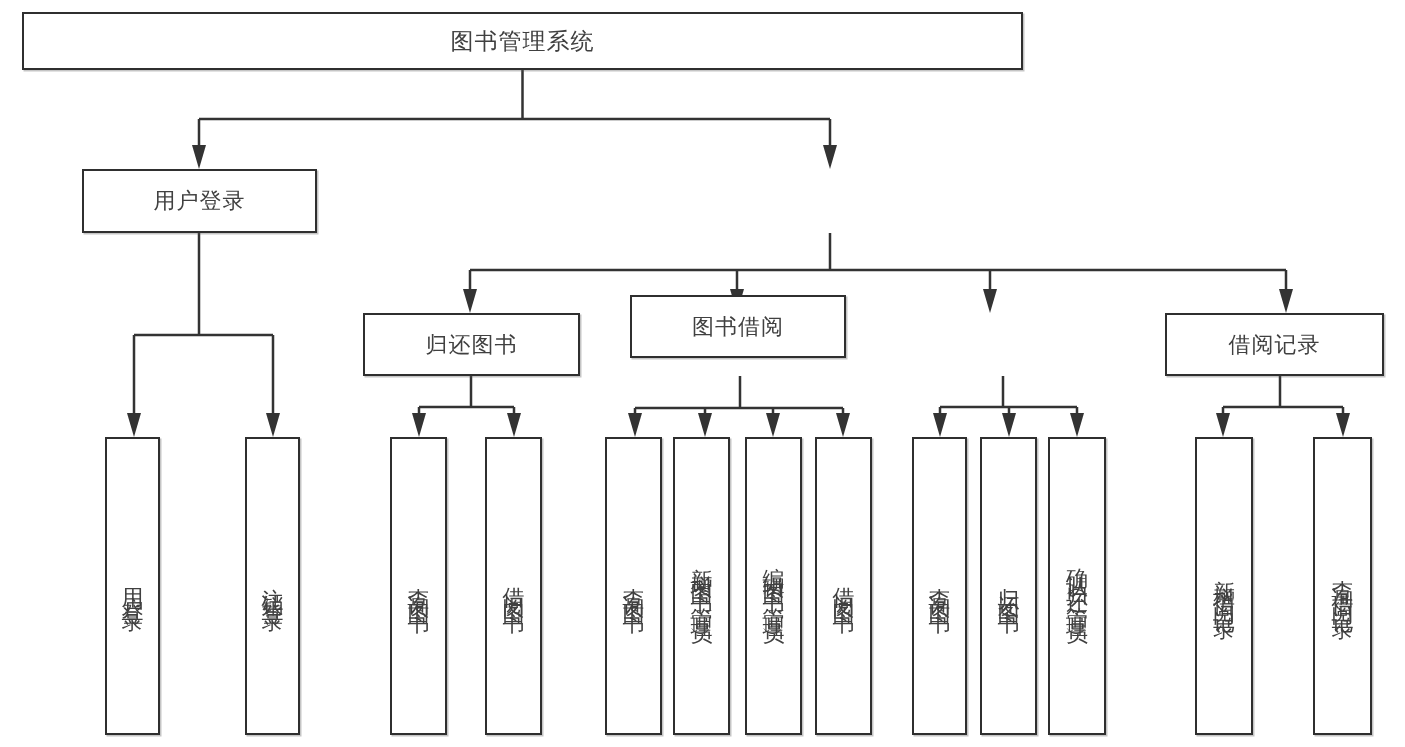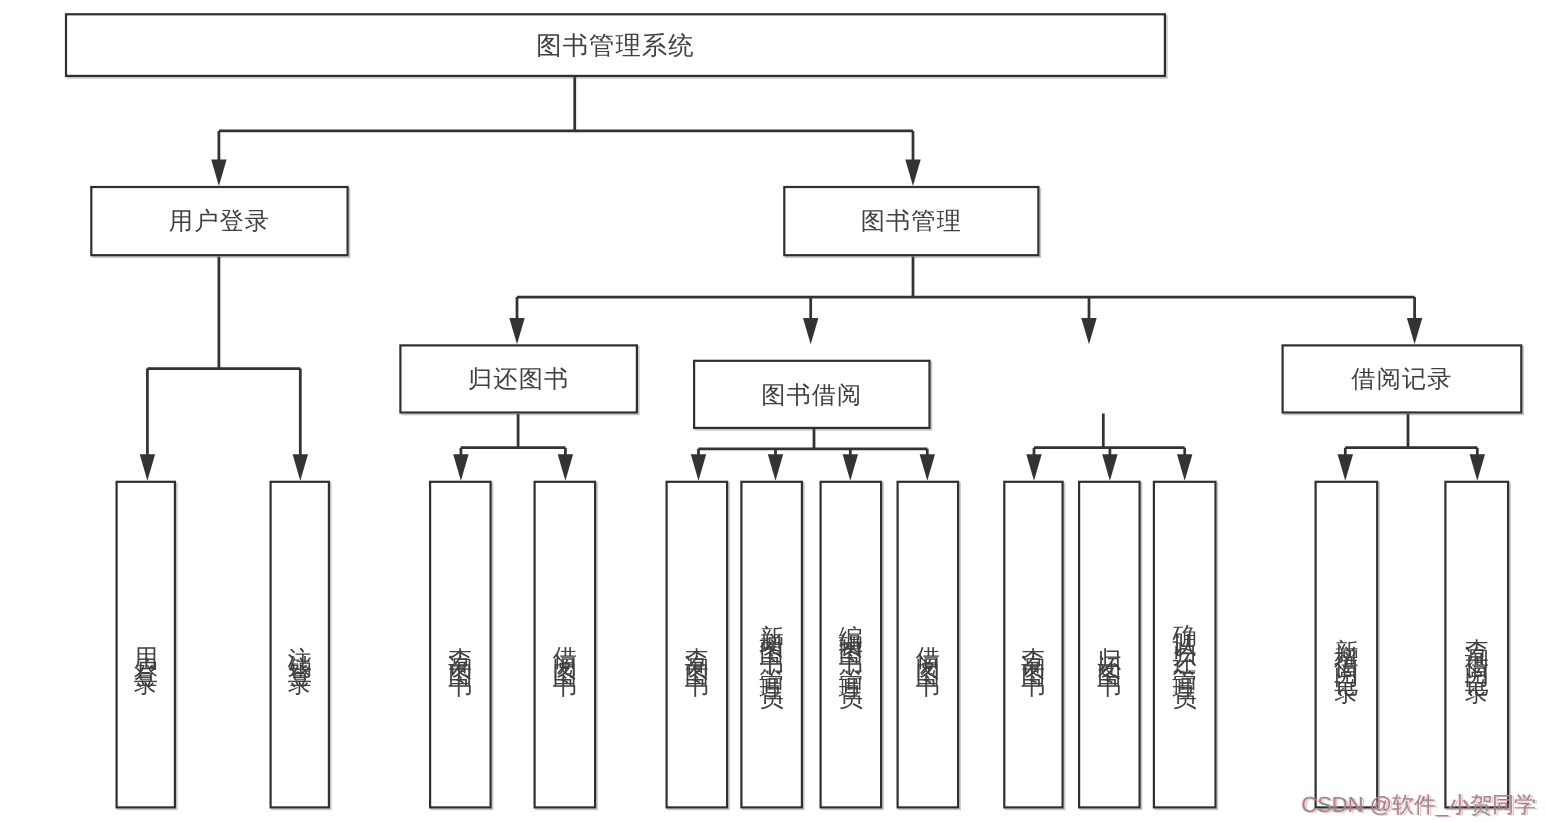--- a/index.html
+++ b/index.html
@@ -34,25 +34,25 @@
   }
   .root-label { font-size: 23px; }
   .vlabel {
     writing-mode: vertical-rl;
     text-orientation: mixed;
     font-size: 22px;
     line-height: 1;
     letter-spacing: 8px;
   }
   
-  .n-root  { left: 22px;   top: 12px;  width: 1001px; height: 58px; margin-left: 37px; }
+  .n-root  { left: 22px;   top: 12px;  width: 1001px; height: 58px; }
   .n-l2a   { left: 82px;   top: 169px; width: 235px;  height: 64px; }
   .n-l2b   { left: 712px;  top: 169px; width: 233px;  height: 64px; }
   .n-l3a   { left: 363px;  top: 313px; width: 217px;  height: 63px; }
-  .n-l3b   { left: 630px;  top: 327px; width: 216px;  height: 63px; }
+  .n-l3b   { left: 630px;  top: 295px; width: 216px;  height: 63px; }
   .n-l3c   { left: 894px;  top: 313px; width: 218px;  height: 63px; }
   .n-l3d   { left: 1165px; top: 313px; width: 219px;  height: 63px; }
   .leaf    { top: 437px; height: 298px; }
   .n-le0  { left: 105px;  width: 55px; }
   .n-le1  { left: 245px;  width: 55px; }
   .n-le2  { left: 390px;  width: 57px; }
   .n-le3  { left: 485px;  width: 57px; }
   .n-le4  { left: 605px;  width: 57px; }
   .n-le5  { left: 673px;  width: 57px; }
   .n-le6  { left: 745px;  width: 57px; }
@@ -118,23 +118,20 @@
     </g>
   </svg>
 
   <div class="box n-root">
     <span class="hlabel root-label">图书管理系统</span>
   </div>
 
   <div class="box n-l2a">
     <span class="hlabel">用户登录</span>
   </div>
-  <div class="box n-l2b">
-    <span class="hlabel">图书管理</span>
-  </div>
 
   <div class="box n-l3a">
     <span class="hlabel">归还图书</span>
   </div>
   <div class="box n-l3b">
     <span class="hlabel">图书借阅</span>
   </div>
   <div class="box n-l3d">
     <span class="hlabel">借阅记录</span>
   </div>
@@ -172,15 +169,14 @@
   <div class="box leaf n-le10">
     <span class="vlabel">确认归还（管理员）</span>
   </div>
   <div class="box leaf n-le11">
     <span class="vlabel">新增借阅记录</span>
   </div>
   <div class="box leaf n-le12">
     <span class="vlabel">查询借阅记录</span>
   </div>
 
-  <div class="watermark">CSDN @软件_小贺同学</div>
 
 </div>
 
 </body></html>

